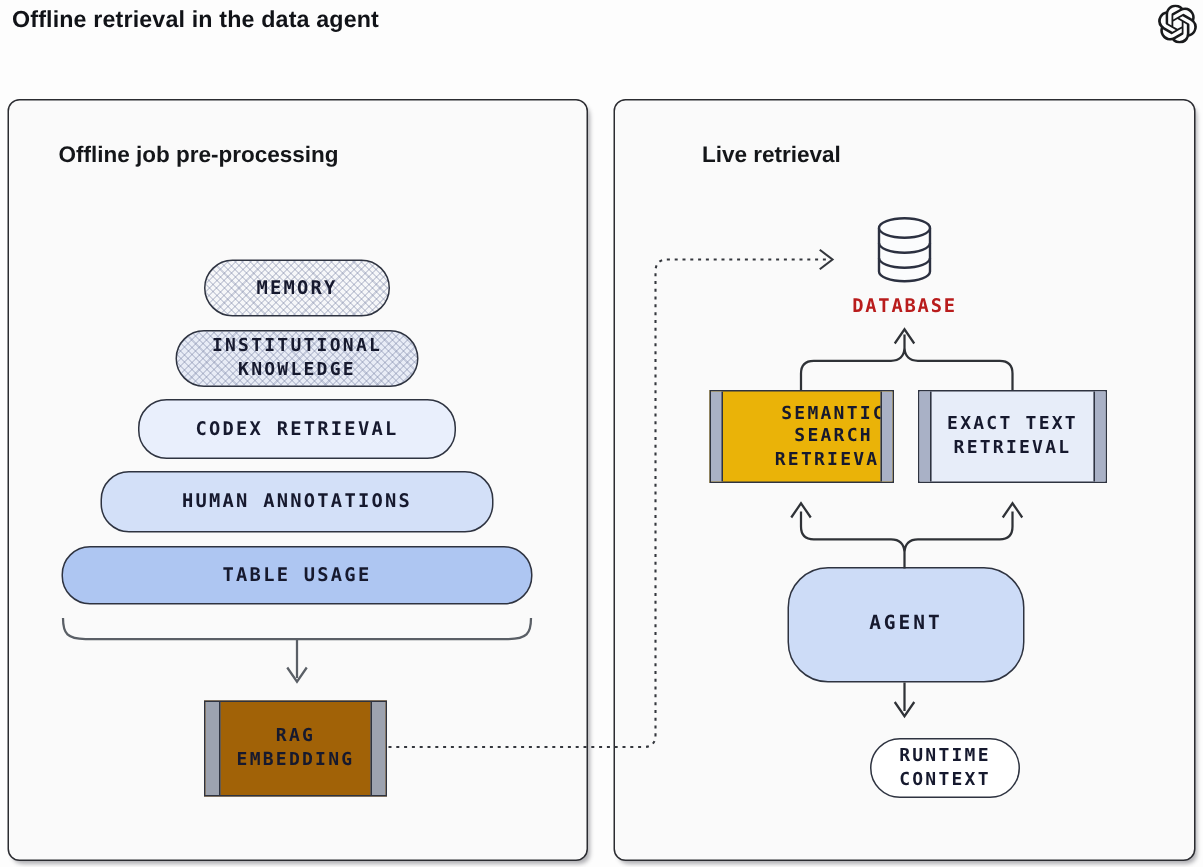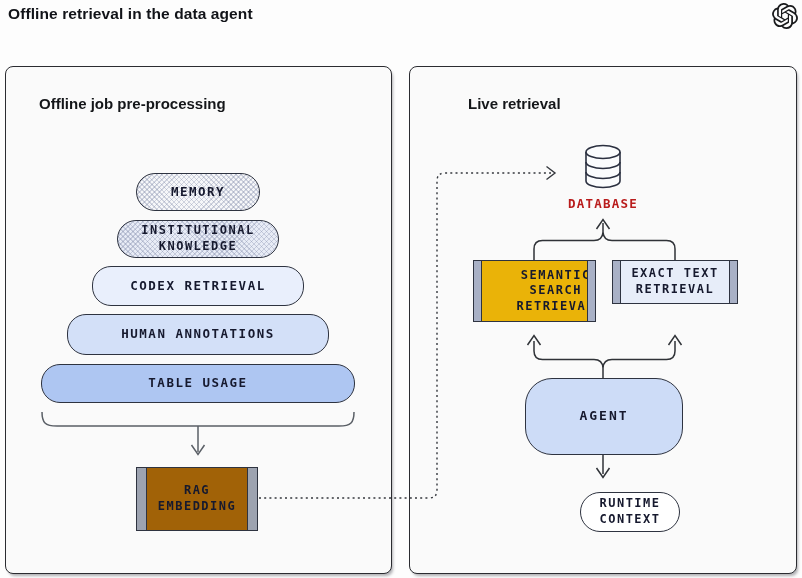--- a/index.html
+++ b/index.html
@@ -35,21 +35,21 @@
     repeating-linear-gradient(135deg, rgba(115,125,160,.30) 0px, rgba(115,125,160,.30) 1px, transparent 1px, transparent 3.5px);}
 
   .procbox{background:#a16207;}
   .rag-box{left:136px;top:467px;width:122px;height:64px;}
   .side-strip{position:absolute;top:0;bottom:0;z-index:1;}
   .strip-l{left:0;border-right:1.2px solid #2e3340;}
   .strip-r{right:0;border-left:1.2px solid #2e3340;}
   .w9{width:9px;} .w7{width:7px;}
 
   .semantic-box{left:473px;top:260px;width:123px;height:62px;}
-  .exact-box{left:612px;top:260px;width:126px;height:44px;}
+  .exact-box{left:612px;top:260px;width:126px;height:62px;}
 
   .agent-box{left:525px;top:378px;width:158px;height:77px;border-radius:27px;border-width:1.4px;}
   .runtime-pill{left:580px;top:492px;width:100px;height:40px;border-radius:20px;background:#ffffff;}
 
   .db-icon{position:absolute;left:584px;top:144px;width:38px;height:45px;z-index:2;}
   .db-label{position:absolute;left:543px;top:196px;width:120px;text-align:center;
         font-family:"DejaVu Sans Mono",monospace;font-weight:bold;font-size:12.5px;
         letter-spacing:1.2px;color:#b91c1c;z-index:2;}
 
   .connector-layer{position:absolute;left:0;top:0;width:802px;height:578px;z-index:5;pointer-events:none;}

